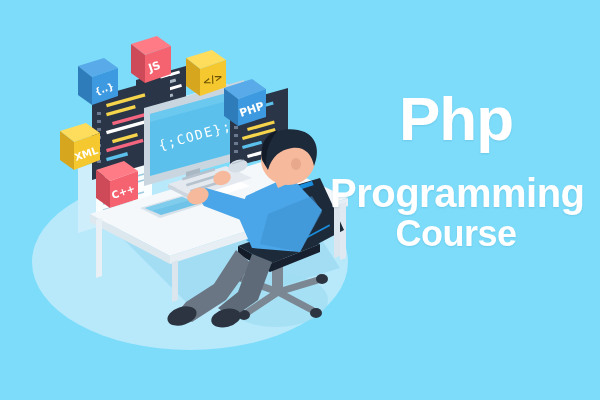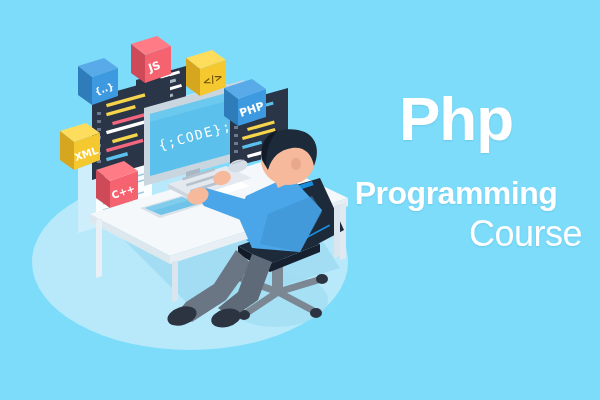--- a/index.html
+++ b/index.html
@@ -13,22 +13,22 @@
   .txtblock{
     position:absolute;right:18px;top:88px;width:252px;
     text-align:center;color:#ffffff;
     text-shadow:0 1px 2px rgba(40,120,160,.18);
     user-select:none;
   }
   .t-main{
     font-size:62px;font-weight:bold;line-height:62px;
     letter-spacing:-1px;margin-bottom:24px;
   }
-  .t-sub1{font-size:32px;font-weight:bold;line-height:38px;letter-spacing:-0.5px;}
-  .t-sub2{font-size:36px;font-weight:normal;line-height:44px;letter-spacing:-0.5px;text-align:right;}
+  .t-sub1{font-size:40px;font-weight:bold;line-height:38px;letter-spacing:-0.5px;}
+  .t-sub2{font-size:36px;font-weight:bold;line-height:44px;letter-spacing:-0.5px;}
 </style>
 </head>
 <body>
 
 <div id="stage">
 
   <svg id="art" viewBox="0 0 600 400">
     <defs>
       <clipPath id="clipStage">
           <rect x="0" y="0" width="600" height="400"></rect>

